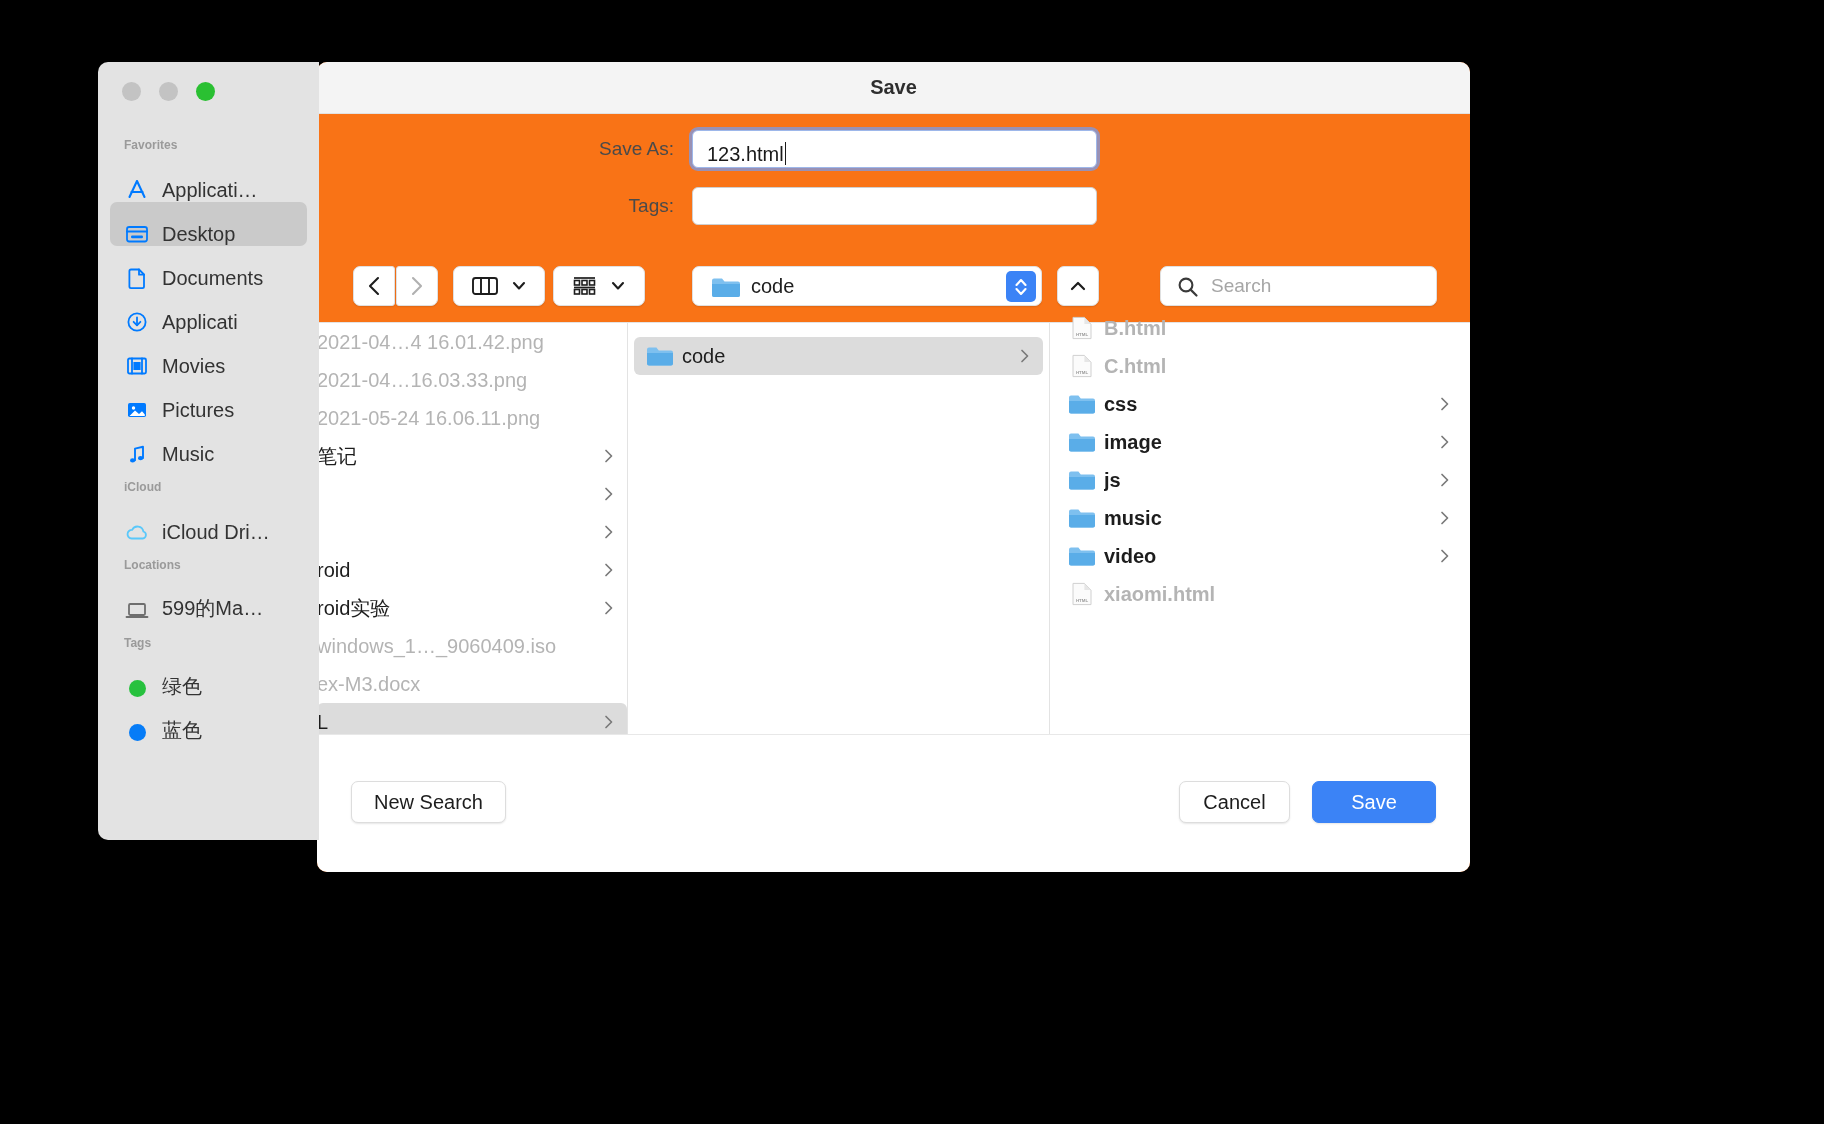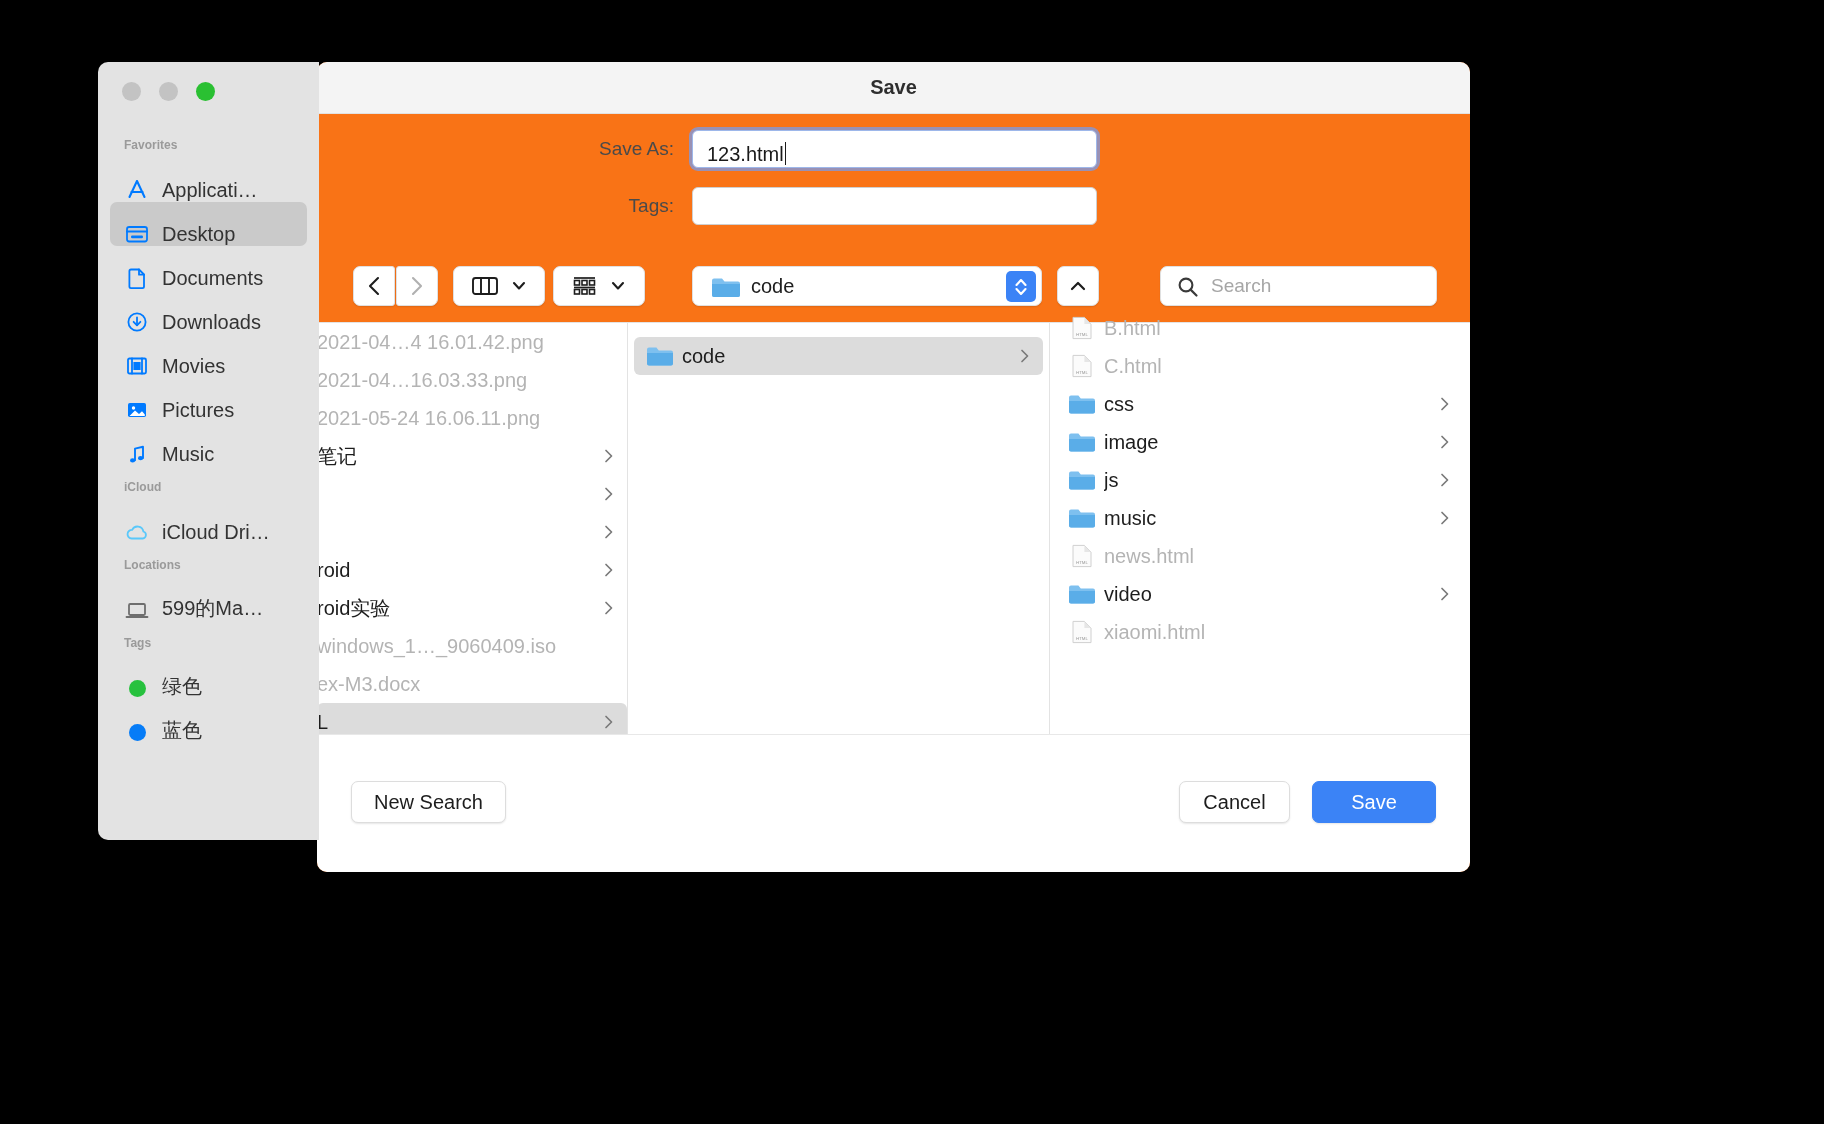--- a/index.html
+++ b/index.html
@@ -134,21 +134,21 @@
     display: flex;
     background: #ffffff;
   }
   .column {
     height: 100%;
     position: relative;
     overflow: hidden;
   }
   #col-1 { width: 311px; border-right: 1px solid #e3e3e3; }
   #col-2 { width: 422px; border-right: 1px solid #e3e3e3; }
-  #col-3 { width: 419px; }
+  #col-3 { width: 419px; font-weight: bold; }
 
   .col-row {
     position: relative;
     height: 38px;
     display: flex; align-items: center;
     padding: 0 10px 0 12px;
     margin: 0 6px;
     border-radius: 6px;
   }
   .col-row.selected { background: #dcdcdc; }
@@ -463,30 +463,20 @@
               <path d="M1 8.9h26v10.6a2 2 0 0 1-2 2H3a2 2 0 0 1-2-2Z" fill="#5aade8"></path>
             </svg>
           </span>
           <span class="row-label">music</span>
           <span class="row-chevron"><svg width="12" height="16" viewBox="0 0 12 16">
               <polyline points="3,2.5 8.5,8 3,13.5" fill="none" stroke="#7a7a7a" stroke-width="1.7" stroke-linecap="round" stroke-linejoin="round"></polyline>
             </svg></span>
         </div>
         <div class="col-row">
           <span class="row-icon">
-            <svg width="24" height="26" viewBox="0 0 24 26">
-              <path d="M3 2.4h11.4L21 9v14.6H3Z" fill="#fbfbfb" stroke="#d0d0d0" stroke-width="1"></path>
-              <path d="M14.4 2.4 L21 9 h-6.6Z" fill="#e6e6e6"></path>
-              <text x="12" y="21" text-anchor="middle" font-size="4.4" fill="#9a9a9a" font-family="&quot;Liberation Sans&quot;, sans-serif">HTML</text>
-            </svg>
-          </span>
-          <span class="row-label dim">news.html</span>
-        </div>
-        <div class="col-row">
-          <span class="row-icon">
             <svg width="28" height="24" viewBox="0 0 28 24">
               <path d="M1 5.5a2 2 0 0 1 2-2h7.4l2.4 3H25a2 2 0 0 1 2 2V19.5a2 2 0 0 1-2 2H3a2 2 0 0 1-2-2Z" fill="#7ec0ef"></path>
               <path d="M1 8.9h26v10.6a2 2 0 0 1-2 2H3a2 2 0 0 1-2-2Z" fill="#5aade8"></path>
             </svg>
           </span>
           <span class="row-label">video</span>
           <span class="row-chevron"><svg width="12" height="16" viewBox="0 0 12 16">
               <polyline points="3,2.5 8.5,8 3,13.5" fill="none" stroke="#7a7a7a" stroke-width="1.7" stroke-linecap="round" stroke-linejoin="round"></polyline>
             </svg></span>
         </div>
@@ -547,21 +537,21 @@
         <span class="sb-label">Documents</span>
       </div>
       <div class="sb-item">
         <span class="sb-icon">
           <svg width="26" height="24" viewBox="0 0 26 24">
             <circle fill="none" stroke="#007aff" stroke-width="1.8" stroke-linecap="round" stroke-linejoin="round" cx="13" cy="12" r="8.6"></circle>
             <line fill="none" stroke="#007aff" stroke-width="1.8" stroke-linecap="round" stroke-linejoin="round" x1="13" y1="7.5" x2="13" y2="15.2"></line>
             <polyline fill="none" stroke="#007aff" stroke-width="1.8" stroke-linecap="round" stroke-linejoin="round" points="9.6,11.8 13,15.3 16.4,11.8"></polyline>
           </svg>
         </span>
-        <span class="sb-label">Downloads</span>
+        <span class="sb-label">Applicati</span>
       </div>
       <div class="sb-item">
         <span class="sb-icon">
           <svg width="26" height="24" viewBox="0 0 26 24">
             <rect fill="none" stroke="#007aff" stroke-width="1.8" stroke-linecap="round" stroke-linejoin="round" x="4" y="4.5" width="18" height="15" rx="1.4"></rect>
             <line fill="none" stroke="#007aff" stroke-width="1.8" stroke-linecap="round" stroke-linejoin="round" x1="8" y1="4.5" x2="8" y2="19.5"></line>
             <line fill="none" stroke="#007aff" stroke-width="1.8" stroke-linecap="round" stroke-linejoin="round" x1="18" y1="4.5" x2="18" y2="19.5"></line>
             <rect fill="#007aff" stroke="none" stroke-width="1.8" stroke-linecap="round" stroke-linejoin="round" x="9.4" y="8" width="7.2" height="8"></rect>
           </svg>
         </span>

